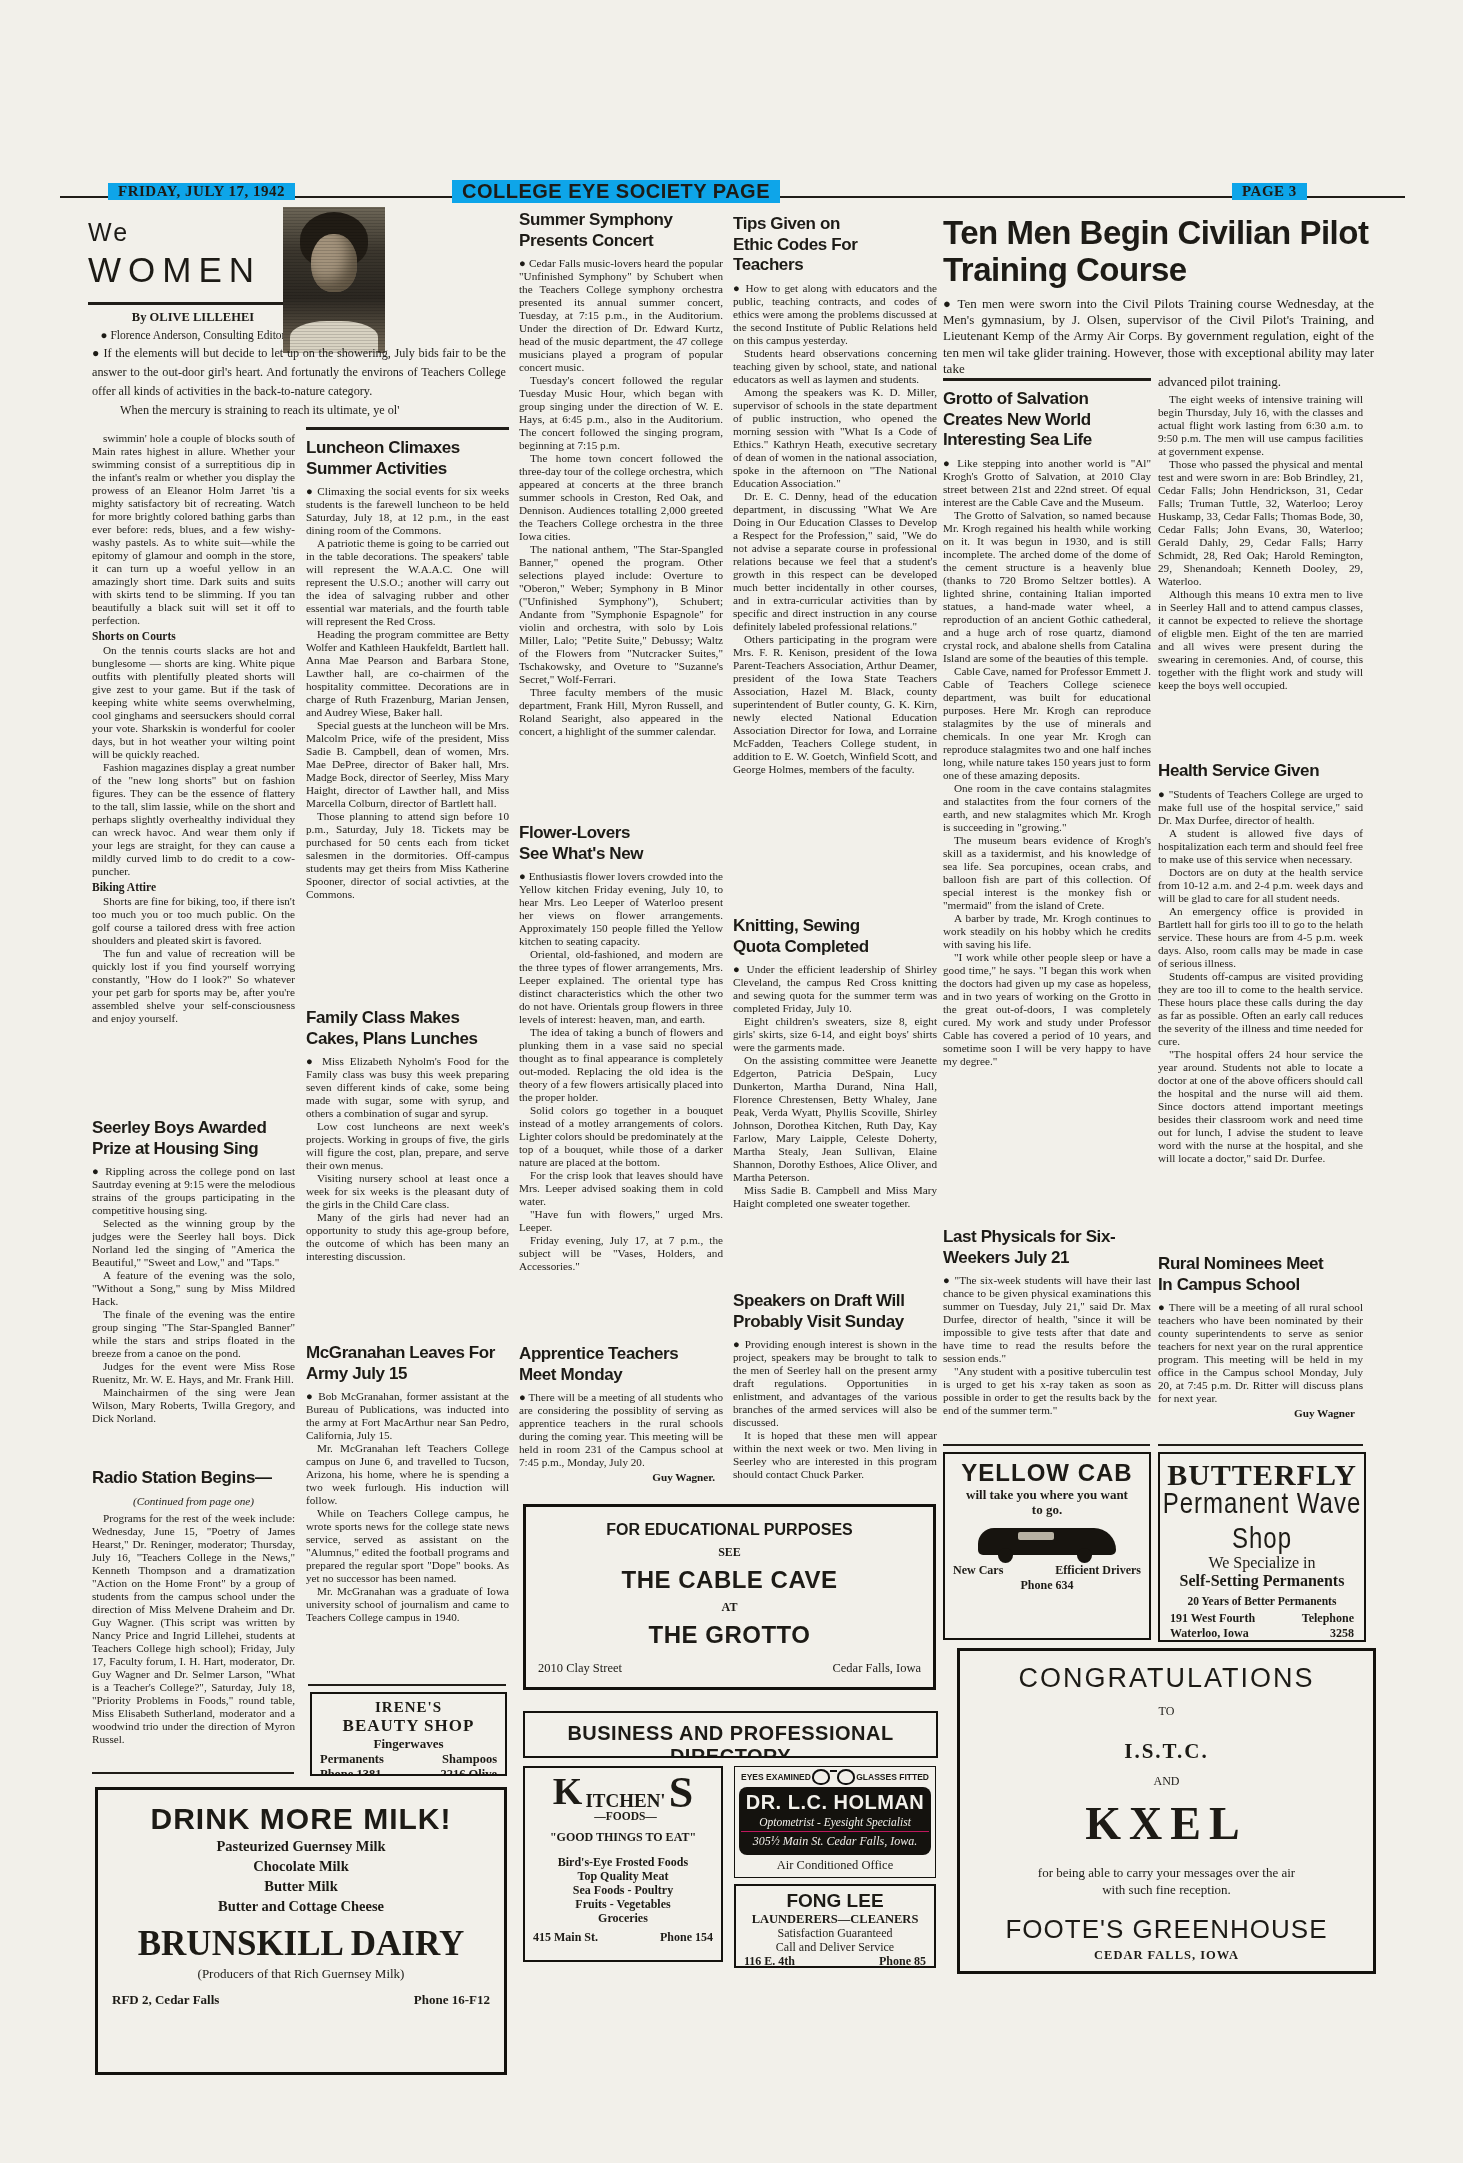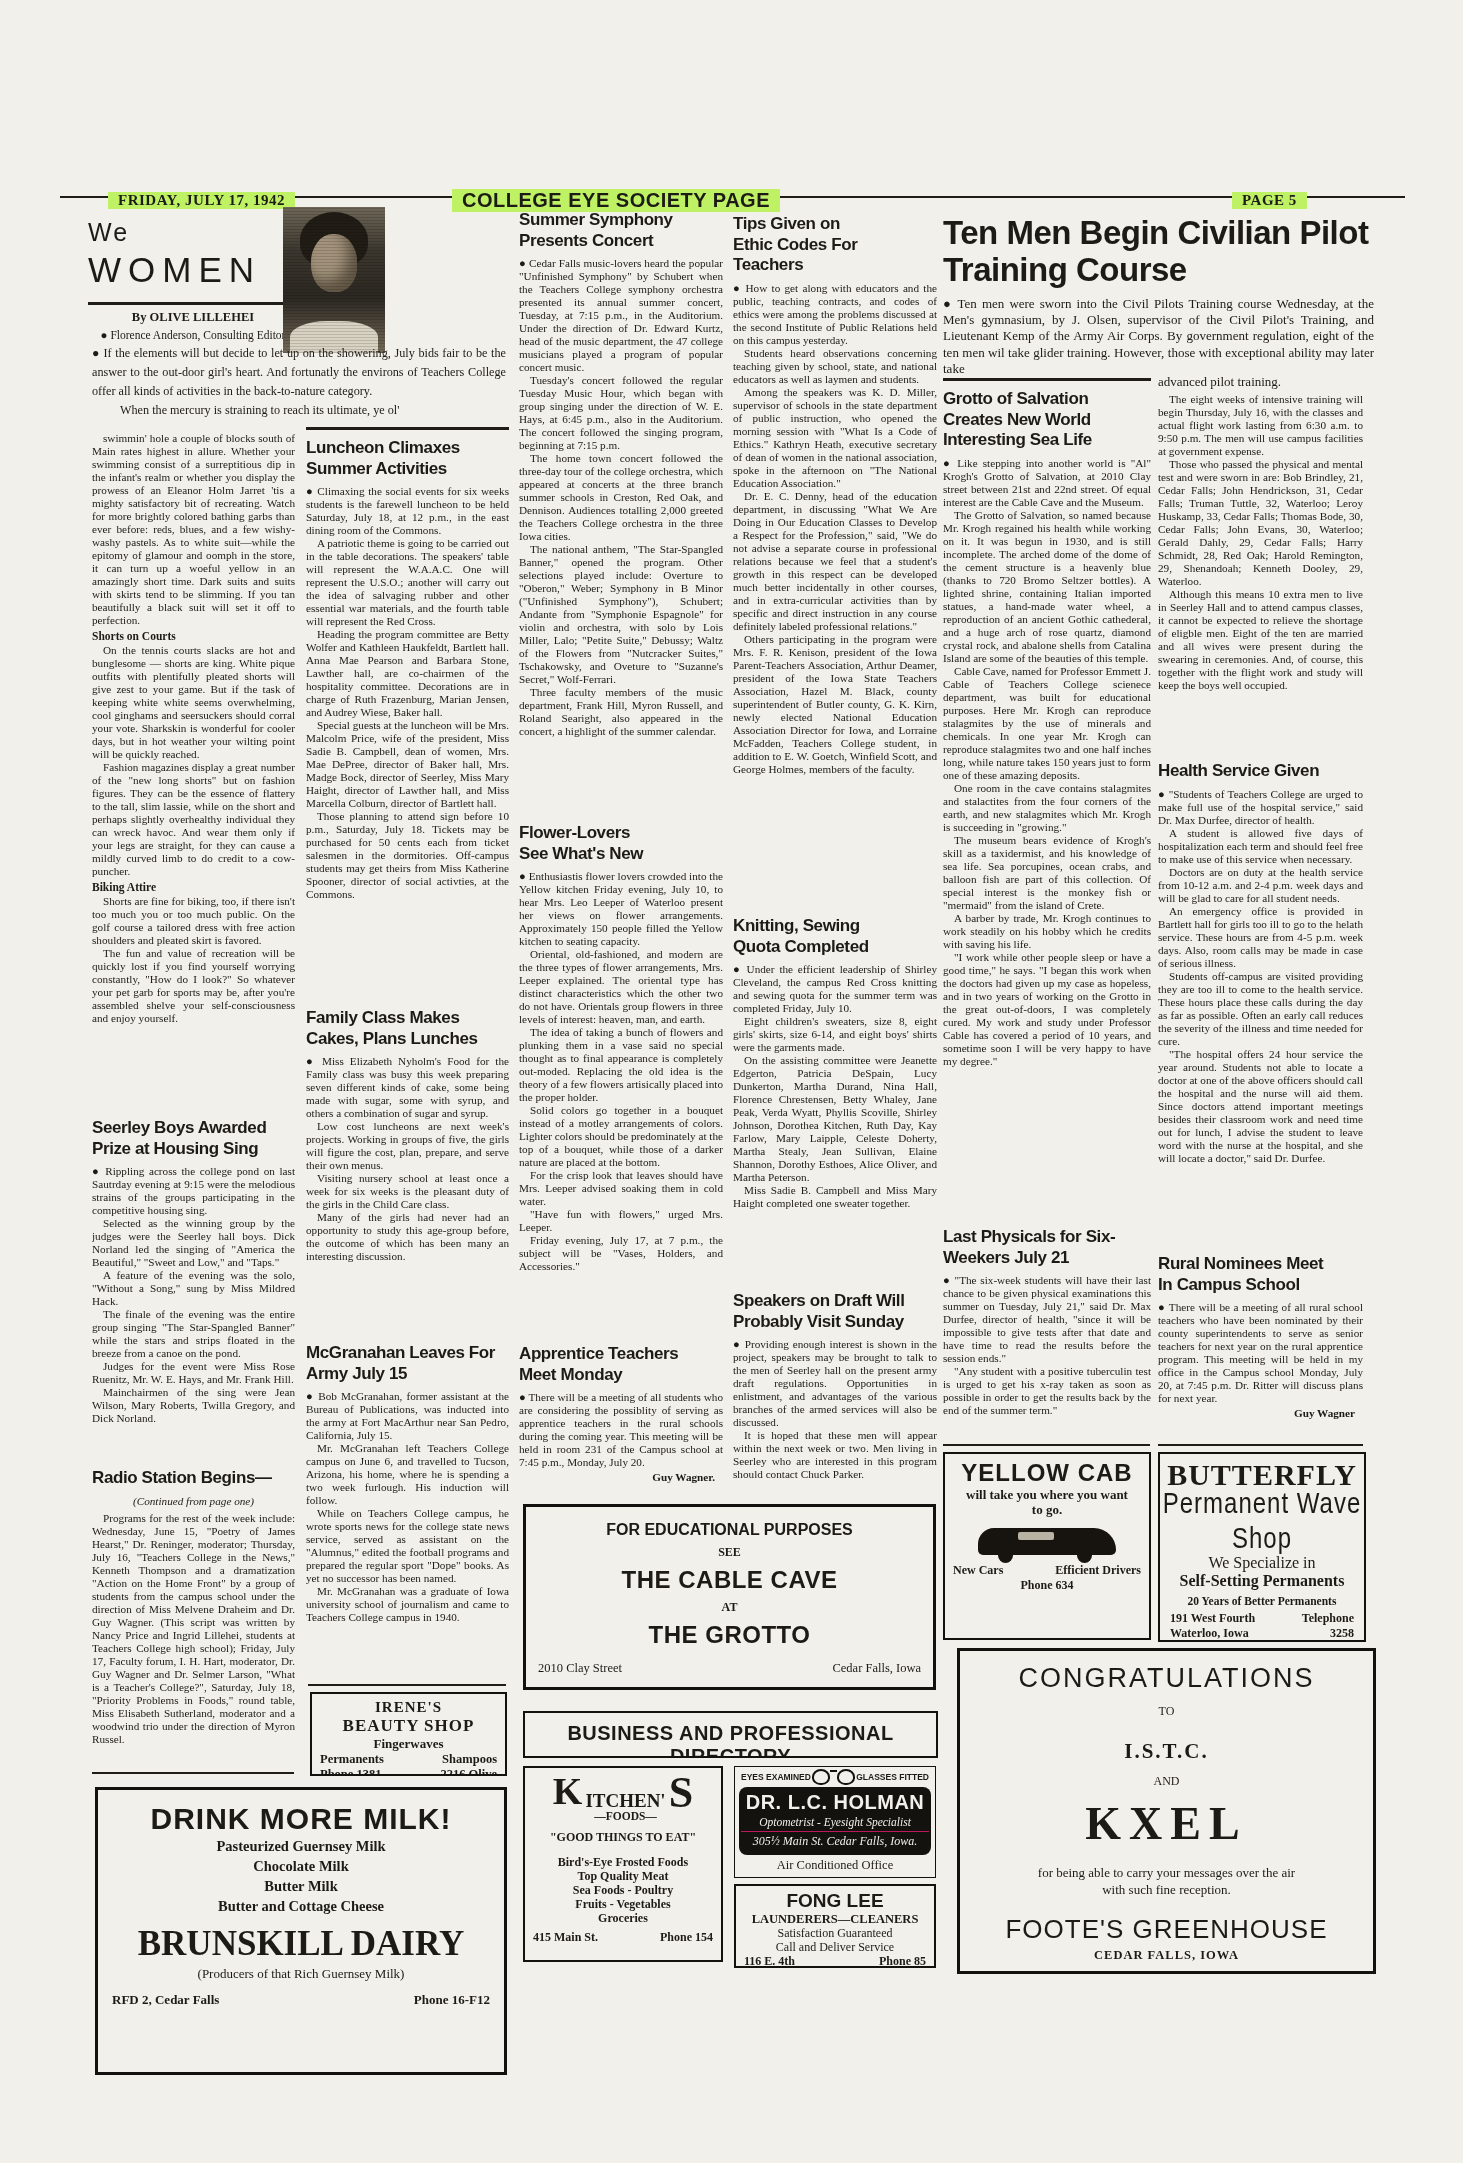--- a/index.html
+++ b/index.html
@@ -1,20 +1,20 @@
 <!DOCTYPE html>
 <html><head>
 <meta charset="utf-8">
 <style>
   html,body{margin:0;padding:0;background:#c9c6bd;}
   .page{position:relative;width:1463px;height:2163px;margin:0 auto;background:#f2f0ea;color:#1d1b16;
         font-family:"Liberation Serif",serif;overflow:hidden;}
   
   .hrule-top{position:absolute;left:60px;top:196px;width:1345px;height:2px;background:#201d18;}
-  .hdr{position:absolute;background:#bef264;padding:0 10px;white-space:nowrap;margin-top:9px;}
+  .hdr{position:absolute;background:#0ea5e9;padding:0 10px;white-space:nowrap;}
   .hdr-date{left:108px;top:183px;font-weight:bold;font-size:15px;letter-spacing:.5px;}
   .hdr-title{left:452px;top:180px;font-family:"Liberation Sans",sans-serif;font-weight:bold;font-size:20px;letter-spacing:.5px;}
   .hdr-page{left:1232px;top:183px;font-weight:bold;font-size:15px;letter-spacing:.5px;}
   
   .mast{position:absolute;left:88px;top:218px;width:210px;font-family:"Liberation Sans",sans-serif;}
   .we{font-size:25px;letter-spacing:2px;}
   .womenword{font-size:35px;letter-spacing:7px;margin-top:3px;}
   .mastrule{height:3px;background:#201d18;margin:12px 0 5px;}
   .byline{text-align:center;font-family:"Liberation Serif",serif;font-weight:bold;font-size:12.5px;}
   .consult{text-align:center;font-family:"Liberation Serif",serif;font-size:11.5px;margin-top:4px;}
@@ -104,21 +104,21 @@
   .brun-row{display:flex;justify-content:space-between;padding:0 14px;font-size:13px;font-weight:bold;margin-top:10px;}
 </style>
 </head>
 <body>
 
 <div class="page">
 
   <div class="hrule-top"></div>
   <div class="hdr hdr-date">FRIDAY, JULY 17, 1942</div>
   <div class="hdr hdr-title">COLLEGE EYE SOCIETY PAGE</div>
-  <div class="hdr hdr-page">PAGE 5</div>
+  <div class="hdr hdr-page">PAGE 3</div>
 
   <div class="mast">
     <div class="we">We</div>
     <div class="womenword">WOMEN</div>
     <div class="mastrule"></div>
     <div class="byline">By OLIVE LILLEHEI</div>
     <div class="consult">● Florence Anderson, Consulting Editor</div>
   </div>
 
   <div class="photo">

